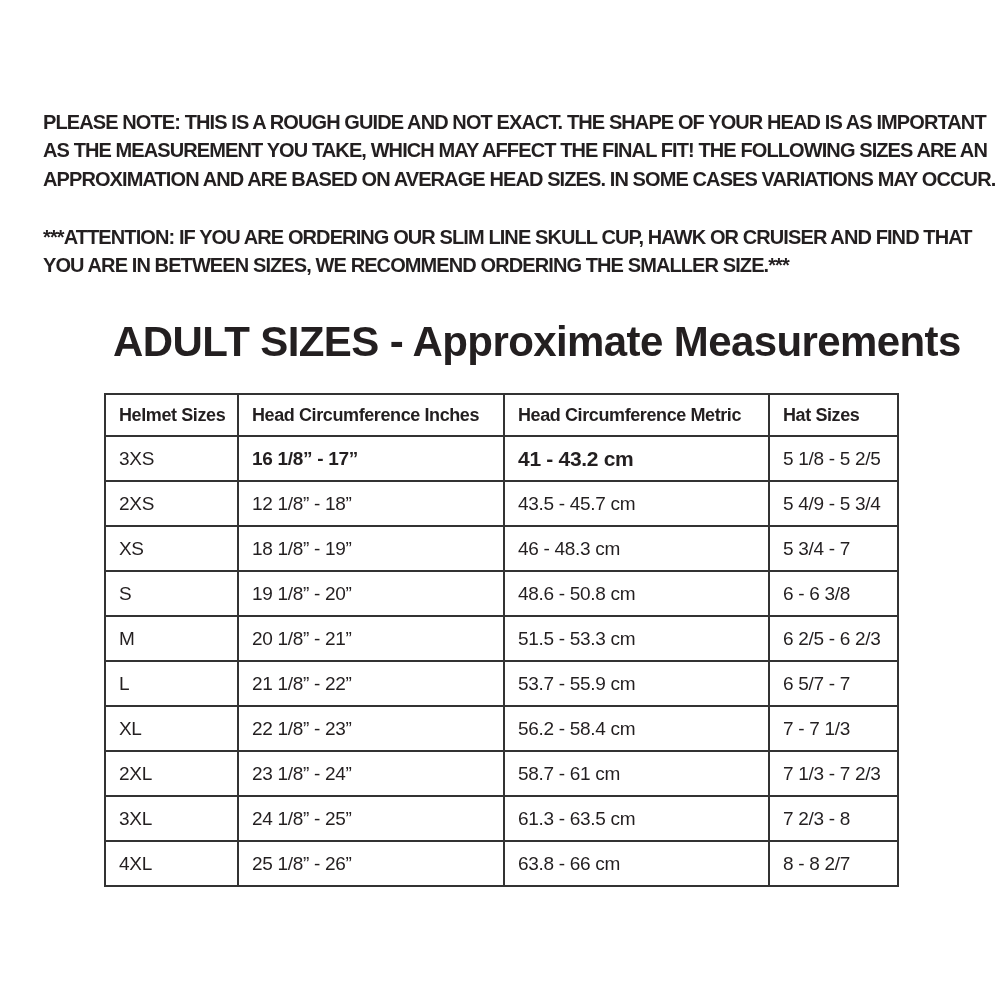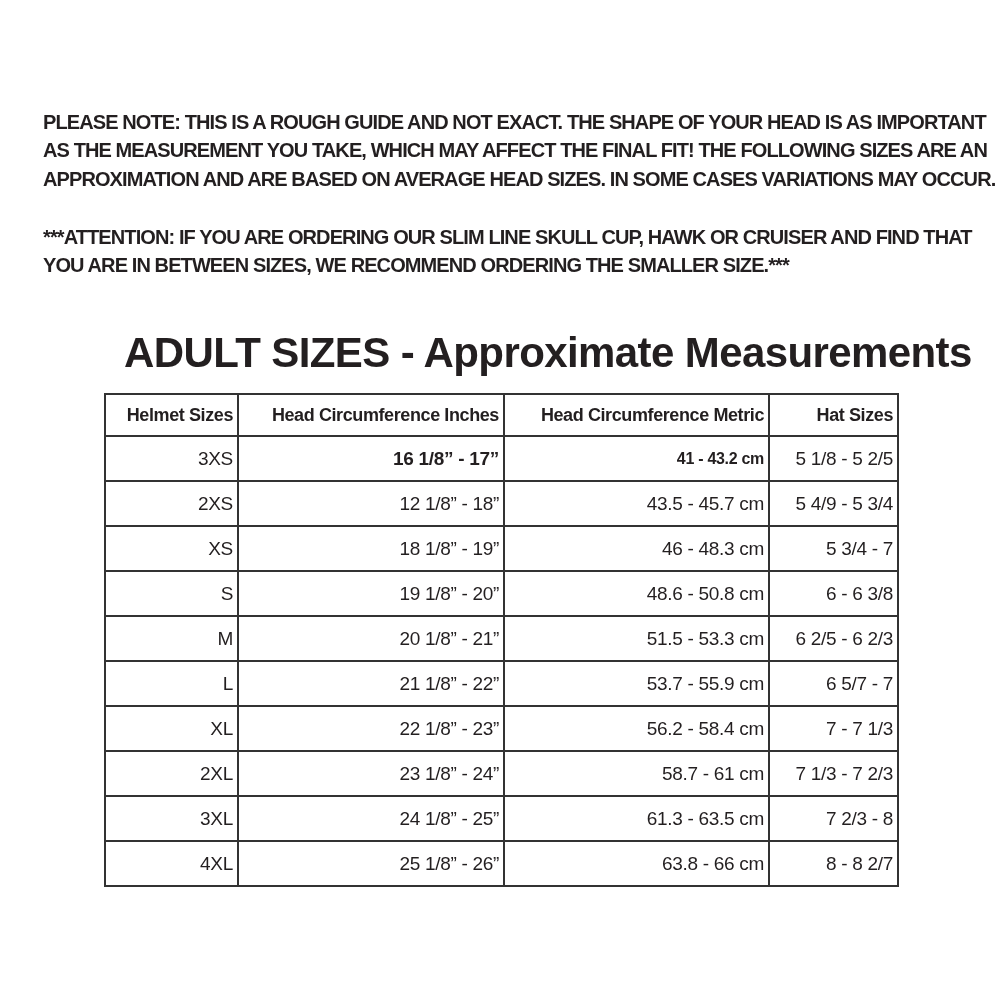--- a/index.html
+++ b/index.html
@@ -16,46 +16,46 @@
     font-weight: 700; font-size: 20px; line-height: 28.4px;
     letter-spacing: -0.9px; white-space: nowrap;
   }
   .attention {
     position: absolute; left: 43px; top: 203px;
     font-weight: 700; font-size: 20px; line-height: 28.4px;
     letter-spacing: -0.9px; white-space: nowrap; margin-top: 20px;
   }
   .title {
     position: absolute; left: 108px; top: 313px;
-    margin: 16px; font-size: 42px; font-weight: 700;
+    margin: 5px; font-size: 42px; font-weight: 700;
     letter-spacing: -0.6px; white-space: nowrap;
   }
   table.size-table {
     position: absolute; left: 104px; top: 393px;
     width: 793px; border-collapse: collapse; table-layout: fixed;
   }
   .size-table th, .size-table td {
     border: 2px solid #333333;
-    text-align: right; vertical-align: middle;
+    text-align: left; vertical-align: middle;
     padding: 0 4px 0 13px;
     white-space: nowrap; overflow: hidden;
   }
   .size-table thead th {
     height: 40px; font-size: 18px; font-weight: 700; letter-spacing: -0.4px;
   }
   .size-table tbody td {
     height: 43px; font-size: 19px; font-weight: 400; letter-spacing: -0.3px; margin-top: 44px;
   }
   .col-helmet { width: 133px; }
   .col-inches { width: 266px; }
   .col-metric { width: 265px; }
   .col-hat    { width: 129px; }
   
   .size-table tbody tr:first-child td.cell-inches { font-weight: 700; }
-  .size-table tbody tr:first-child td.cell-metric { font-weight: 700; font-size: 16px; }
+  .size-table tbody tr:first-child td.cell-metric { font-weight: 700; font-size: 21px; }
 </style>
 </head>
 <body>
 
 <div class="notice">
   <div>PLEASE NOTE: THIS IS A ROUGH GUIDE AND NOT EXACT. THE SHAPE OF YOUR HEAD IS AS IMPORTANT</div>
   <div>AS THE MEASUREMENT YOU TAKE, WHICH MAY AFFECT THE FINAL FIT! THE FOLLOWING SIZES ARE AN</div>
   <div>APPROXIMATION AND ARE BASED ON AVERAGE HEAD SIZES. IN SOME CASES VARIATIONS MAY OCCUR.</div>
 </div>
 

